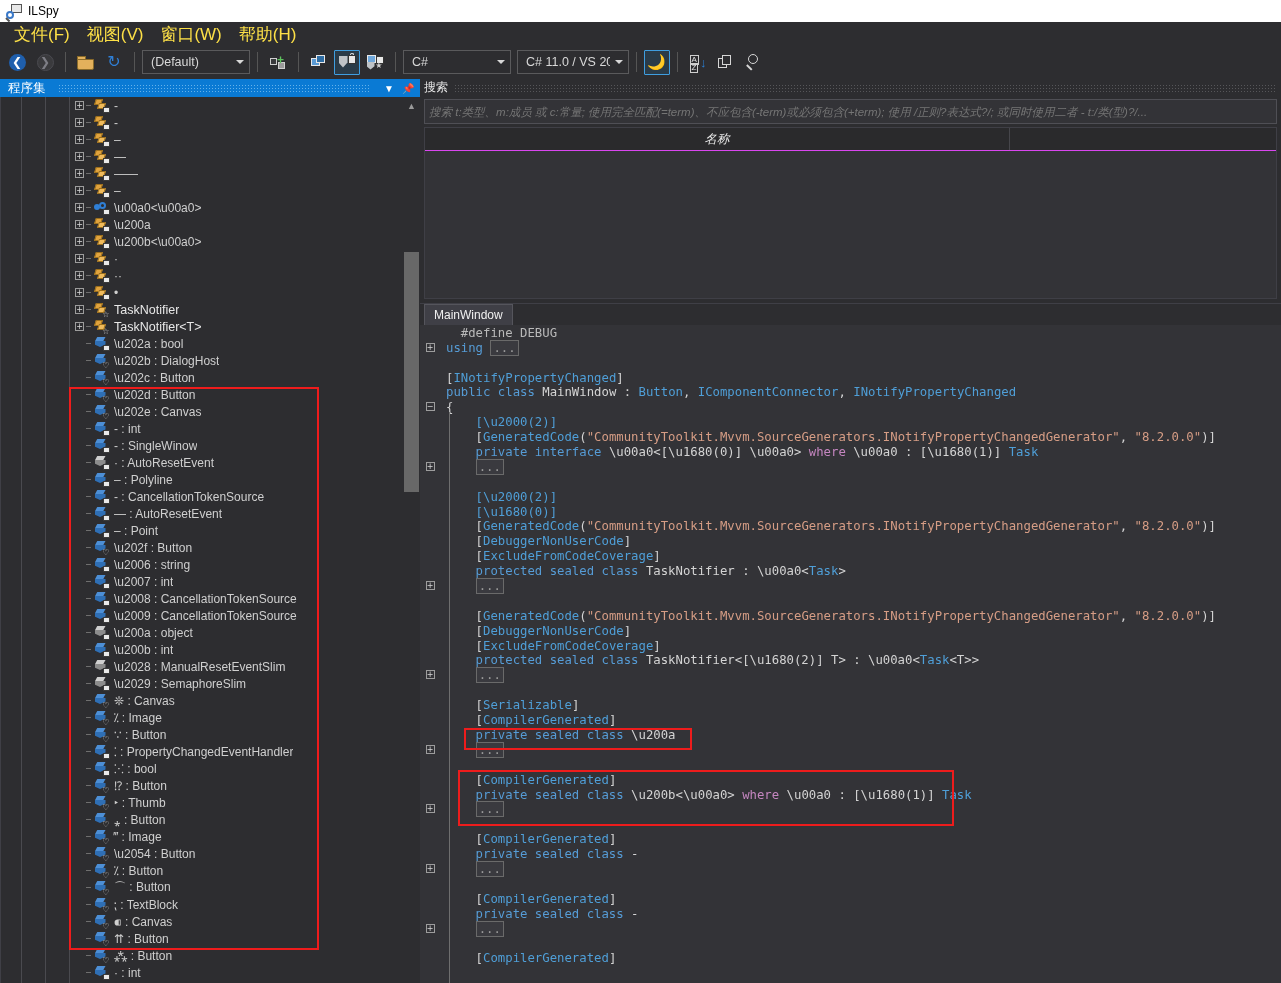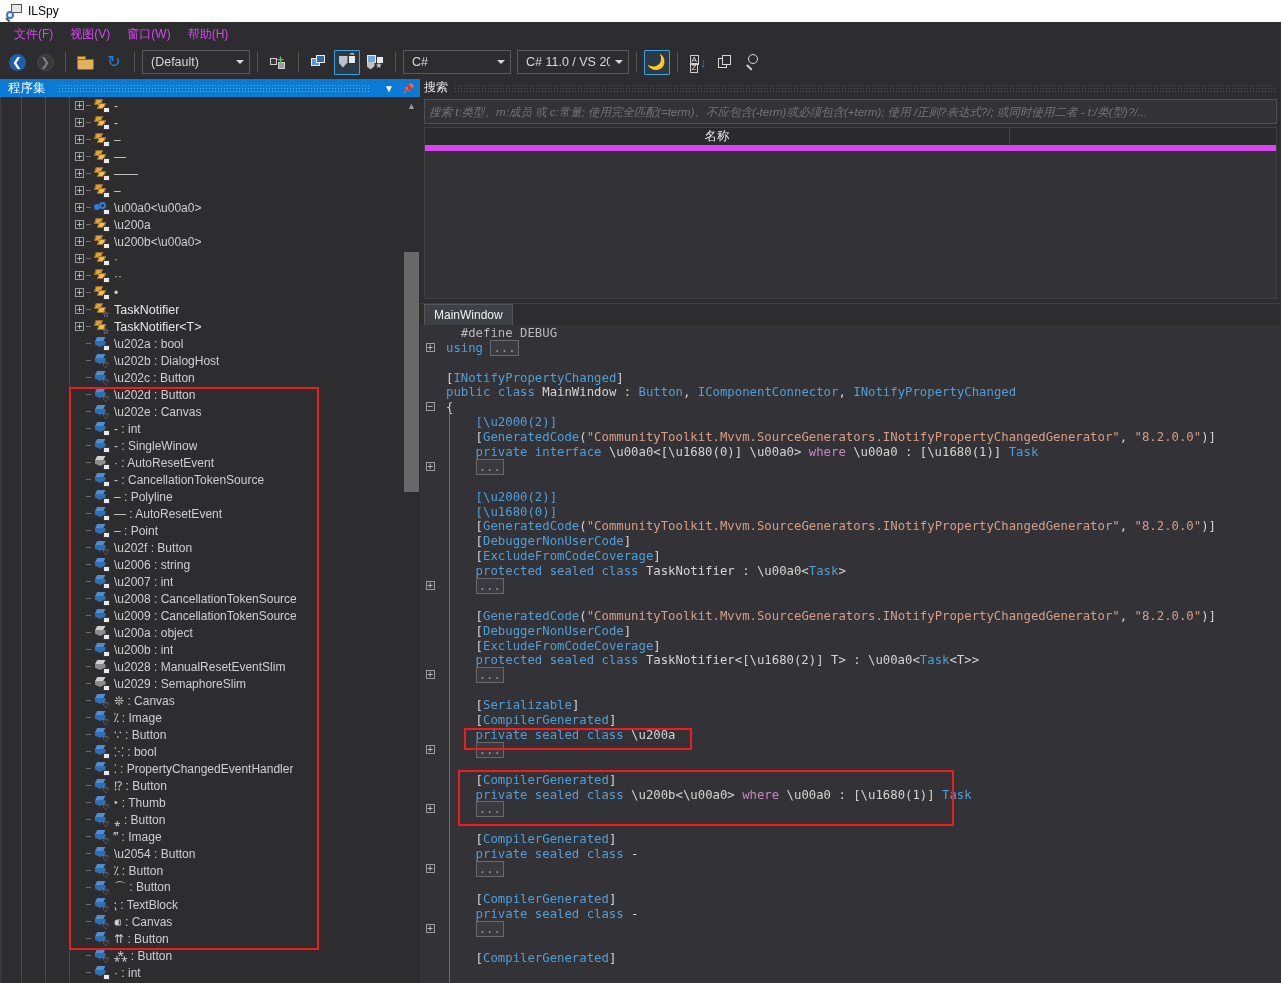--- a/index.html
+++ b/index.html
@@ -23,21 +23,21 @@
      border:2px solid #3a78c8; border-radius:50%; background:transparent; }
   .ilspy-logo .handle { position:absolute; left:0px; bottom:0px; width:5px; height:2px;
      background:#555; transform: rotate(45deg); transform-origin: left center; }
 
   
   #menubar {
     height: 24px; background: #2d2d30; display: flex; align-items: center;
     padding-left: 7px; gap: 0px;
   }
   #menubar .menu-item {
-    font-size: 12px; color: #d946ef; padding: 3px 10px 3px 7px; cursor: default;
+    font-size: 17px; color: #fde047; padding: 3px 10px 3px 7px; cursor: default;
   }
 
   
   #toolbar {
     height: 33px; background: #2d2d30; display: flex; align-items: center;
     padding: 0 4px; gap: 2px; border-bottom: 1px solid #2d2d30;
   }
   .tb-btn {
     width: 26px; height: 25px; display: flex; align-items: center; justify-content: center;
     border: 1px solid transparent; border-radius: 1px; position: relative;
@@ -173,21 +173,21 @@
   #search-panel { height:225px; display:flex; flex-direction:column; border-bottom:1px solid #3f3f46;}
   #search-title { height:17px; display:flex; align-items:center; color:#e6e6e6; font-size:12px; padding-left:4px; gap:6px;}
   #search-title .dots { flex:1; height:8px;
      background-image: radial-gradient(#565659 0.8px, transparent 0.9px); background-size:3px 3px; margin-right:6px;}
   #search-input-row { margin:3px 4px 0 4px; height:25px; border:1px solid #4f4f55; background:#333337;
      display:flex; align-items:center; padding:0 4px;}
   #search-input-row input {
      flex:1; background:transparent; border:none; outline:none; color:#9a9a9a;
      font-size:11.5px; font-style:italic; font-family:"Liberation Sans", sans-serif;}
   #search-grid { flex:1; margin:3px 4px 4px 4px; border:1px solid #3f3f46; display:flex; flex-direction:column;}
-  #search-grid-head { height:23px; background:#2a2a2c; display:flex; border-bottom:6px solid #d946ef;}
+  #search-grid-head { height:23px; background:#2a2a2c; display:flex; border-bottom:1px solid #d946ef;font-style:italic;}
   #search-grid-head .col1 { flex:0 0 585px; display:flex; align-items:center; justify-content:center;
      color:#e8e8e8; font-size:12.5px; border-right:1px solid #46464b;}
   #search-grid-head .col2 { flex:1; }
   #search-grid-body { flex:1; background:#333337; }
 
   #code-panel { flex:1; display:flex; flex-direction:column; overflow:hidden; }
   #code-tabs { height:21px; display:flex; align-items:flex-end; padding-left:4px; }
   #code-tabs .tab { background:#3f3f46; color:#f0f0f0; font-size:12px;
      padding:3px 9px 3px 9px; border:1px solid #55555c; border-bottom:none; }
   #code-area { flex:1; background:#333337; position:relative; overflow:hidden;
@@ -660,46 +660,46 @@
             <span class="indent"></span>
             <span class="expander"></span>
             <span class="dash"></span>
             <span class="ti">
               <span class="ic-field">
                 <span class="top"></span>
                 <span class="bot"></span>
                 <span class="badge-lock"></span>
               </span>
             </span>
+            <span class="tlabel">– : Polyline</span>
+          </div>
+          <div class="tnode">
+            <span class="indent"></span>
+            <span class="expander"></span>
+            <span class="dash"></span>
+            <span class="ti">
+              <span class="ic-field">
+                <span class="top"></span>
+                <span class="bot"></span>
+                <span class="badge-lock"></span>
+              </span>
+            </span>
             <span class="tlabel">- : CancellationTokenSource</span>
           </div>
           <div class="tnode">
             <span class="indent"></span>
             <span class="expander"></span>
             <span class="dash"></span>
             <span class="ti">
               <span class="ic-field">
                 <span class="top"></span>
                 <span class="bot"></span>
                 <span class="badge-lock"></span>
               </span>
             </span>
-            <span class="tlabel">– : Polyline</span>
-          </div>
-          <div class="tnode">
-            <span class="indent"></span>
-            <span class="expander"></span>
-            <span class="dash"></span>
-            <span class="ti">
-              <span class="ic-field">
-                <span class="top"></span>
-                <span class="bot"></span>
-                <span class="badge-lock"></span>
-              </span>
-            </span>
             <span class="tlabel">— : AutoResetEvent</span>
           </div>
           <div class="tnode">
             <span class="indent"></span>
             <span class="expander"></span>
             <span class="dash"></span>
             <span class="ti">
               <span class="ic-field">
                 <span class="top"></span>
                 <span class="bot"></span>
@@ -868,34 +868,34 @@
             <span class="indent"></span>
             <span class="expander"></span>
             <span class="dash"></span>
             <span class="ti">
               <span class="ic-field">
                 <span class="top"></span>
                 <span class="bot"></span>
                 <span class="badge-lock"></span>
               </span>
             </span>
+            <span class="tlabel">⁚ : PropertyChangedEventHandler</span>
+          </div>
+          <div class="tnode">
+            <span class="indent"></span>
+            <span class="expander"></span>
+            <span class="dash"></span>
+            <span class="ti">
+              <span class="ic-field">
+                <span class="top"></span>
+                <span class="bot"></span>
+                <span class="badge-lock"></span>
+              </span>
+            </span>
             <span class="tlabel">⁙ : bool</span>
-          </div>
-          <div class="tnode">
-            <span class="indent"></span>
-            <span class="expander"></span>
-            <span class="dash"></span>
-            <span class="ti">
-              <span class="ic-field">
-                <span class="top"></span>
-                <span class="bot"></span>
-                <span class="badge-lock"></span>
-              </span>
-            </span>
-            <span class="tlabel">⁚ : PropertyChangedEventHandler</span>
           </div>
           <div class="tnode">
             <span class="indent"></span>
             <span class="expander"></span>
             <span class="dash"></span>
             <span class="ti">
               <span class="ic-field">
                 <span class="top"></span>
                 <span class="bot"></span>
                 <span class="badge-heart">♡</span>

